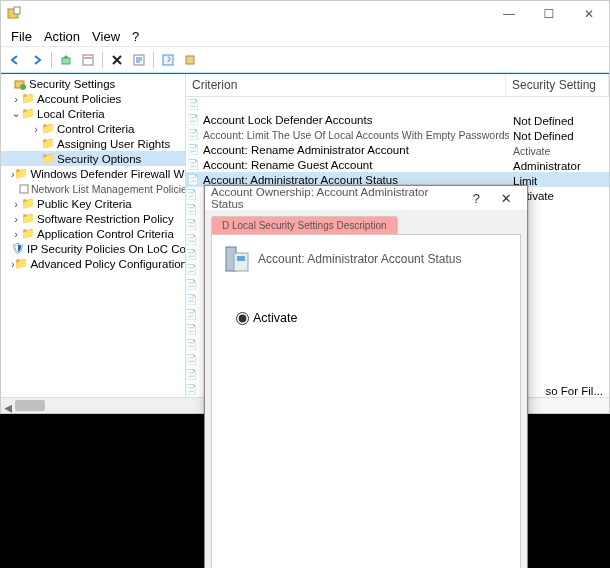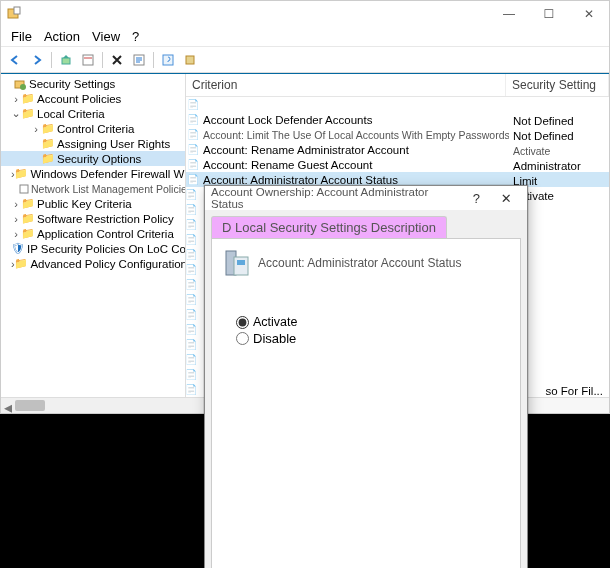--- a/index.html
+++ b/index.html
@@ -38,21 +38,21 @@
   .dialog {
     position: absolute; left: 204px; top: 185px; width: 324px; height: 468px;
     background: #f0f0f0; border: 1px solid #888;
     box-shadow: 0 0 0 1px rgba(0,0,0,.1), 2px 4px 12px rgba(0,0,0,.25);
     display:flex; flex-direction:column; font-size: 12px;
   }
   .dlg-title { height: 24px; display:flex; align-items:center; padding:0 6px; background:#fff; color:#555; font-size:11.5px;}
   .dlg-title .spacer{flex:1}
   .dlg-btn { width:30px; text-align:center; font-size:13px; color:#333;}
   .dlg-tabs { display:flex; padding: 6px 6px 0 6px; }
-  .dlg-tab { background:#f0abfc; border:1px solid #ccc; border-bottom:none; padding:3px 10px; font-size:13px; color:#555; border-top-left-radius:3px; border-top-right-radius:3px;}
+  .dlg-tab { background:#fca5a5; border:1px solid #ccc; border-bottom:none; padding:3px 10px; font-size:10px; color:#555; border-top-left-radius:3px; border-top-right-radius:3px;}
   .dlg-body { flex:1; background:#fff; margin:0 6px; border:1px solid #ccc; border-top:1px solid #ccc; padding:8px;}
   .opt-icon { width:32px; height:32px; display:inline-block; vertical-align:middle; margin-right:6px; }
   .radio-row { display:flex; align-items:center; gap:4px; margin-left:16px; margin-top:2px; font-size:12.5px;}
   .radio-row input { accent-color:#333; }
   .dlg-footer { padding:8px; display:flex; justify-content:flex-end; gap:8px; }
   .btn { min-width:64px; height:22px; border:1px solid #888; background:#e8e8e8; font-size:12px; border-radius:0; }
   .btn.primary { background:#e1e9f4; border-color:#4a90d9; }
   .rows .stub-col { position:absolute; left:0; top:0; bottom:0; width:14px; }
   .stub-item { height:15px; display:flex; align-items:center;}
   .col-right { position:absolute; right:6px; top:0; font-size:11.5px;}
@@ -343,23 +343,19 @@
             <rect x="14" y="10" width="14" height="18" fill="#e6edf3" stroke="#8aa"></rect>
             <rect x="17" y="13" width="8" height="5" fill="#5fa8dc"></rect>
           </svg>
       </span>
       <span style="color:#555">Account: Administrator Account Status</span>
     </div>
     <div class="radio-row">
       <input type="radio" checked="" style="">
       <span>Activate</span>
     </div>
-    <div class="radio-row">
-      <input type="radio" style="">
-      <span style="font-size:13px">Disable</span>
-    </div>
   </div>
   <div class="dlg-footer">
     <button class="btn primary">OK</button>
     <button class="btn">Cancel</button>
     <button class="btn">Applica</button>
   </div>
 </div>
 
 </body></html>

